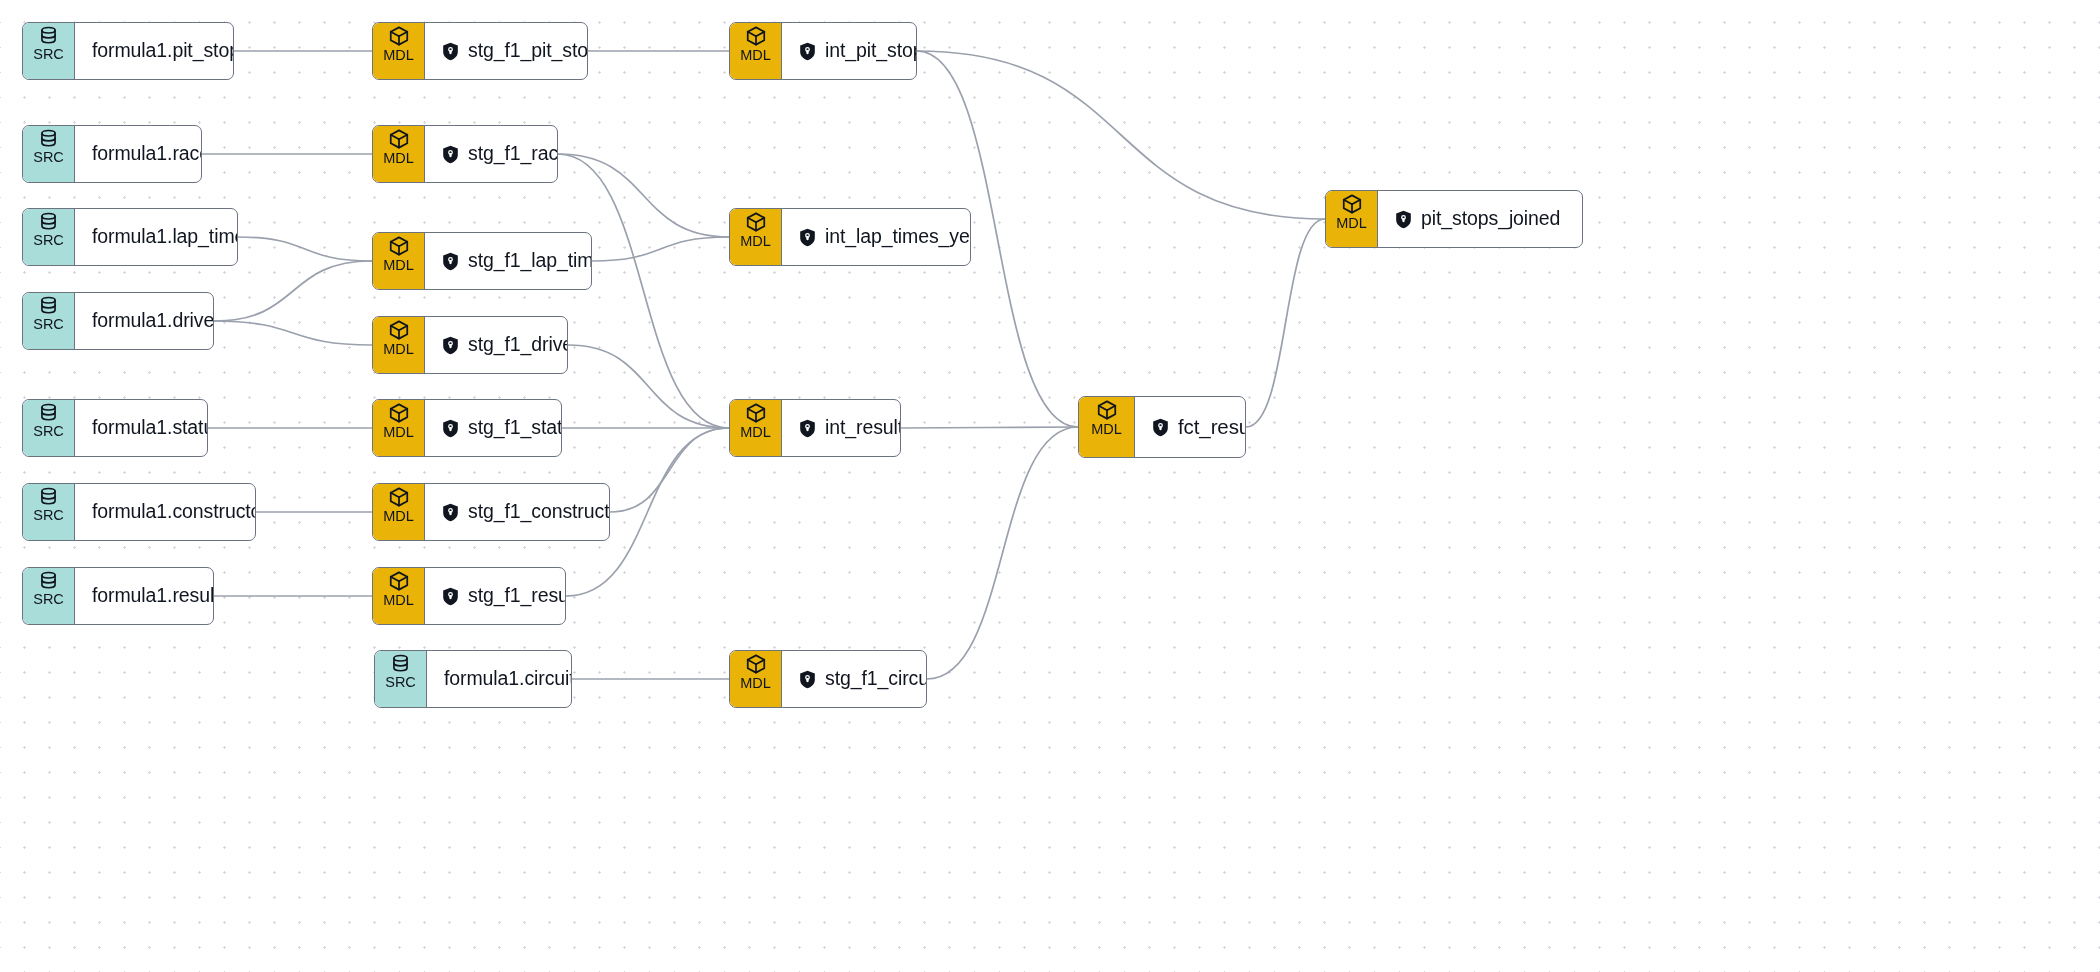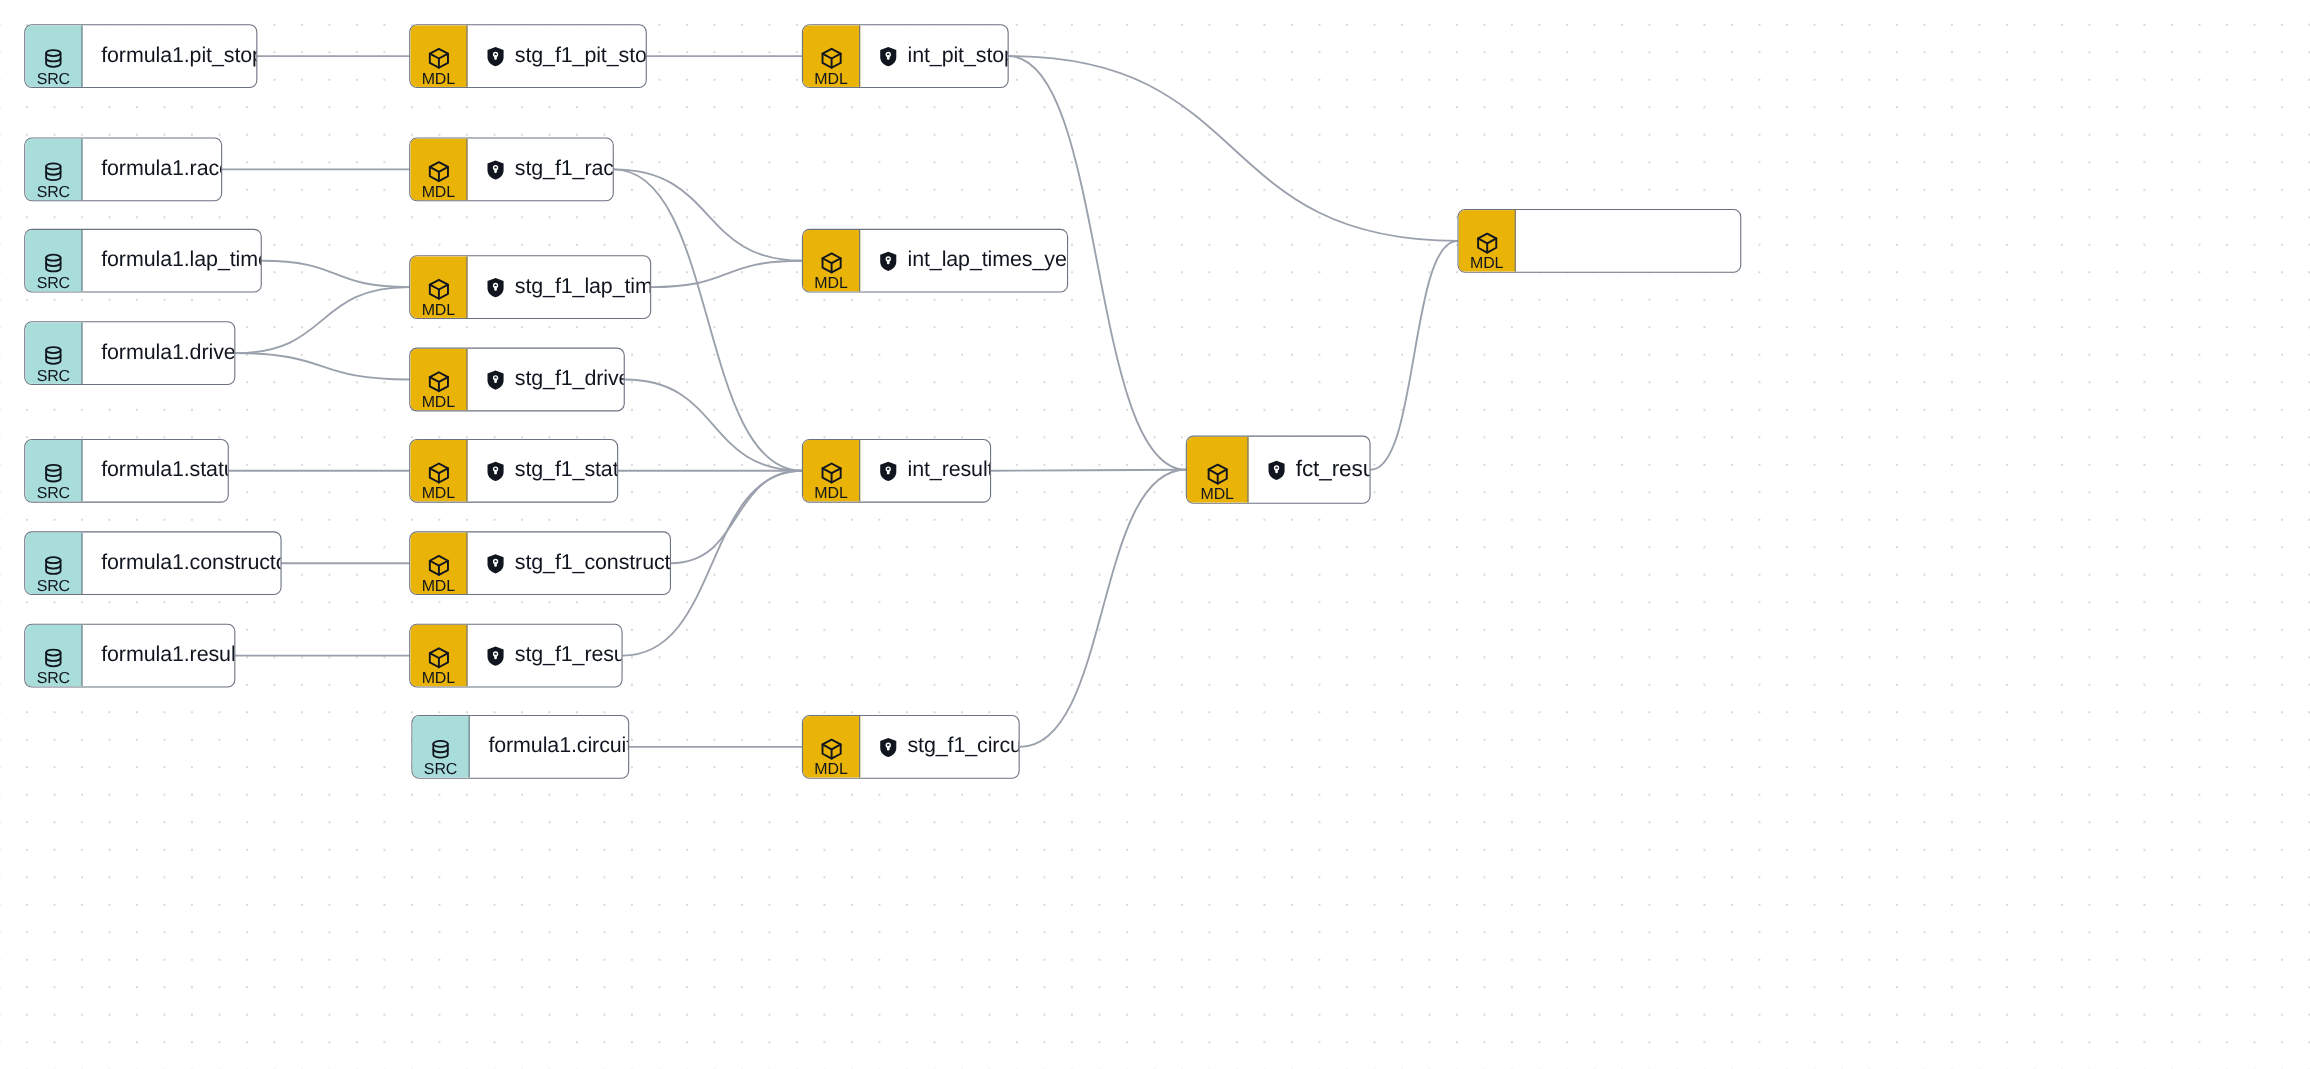--- a/index.html
+++ b/index.html
@@ -39,21 +39,21 @@
     overflow: hidden;
     cursor: pointer;
   }
   .node.big { height: 62px; border-width: 1.5px; }
   .badge {
     width: 52px;
     flex: 0 0 52px;
     display: flex;
     flex-direction: column;
     align-items: center;
-    justify-content: flex-end;
+    justify-content: flex-start;
     gap: 1px;
     border-right: 1.4px solid #6b7280;
     padding-top: 2px;
   }
   .node.big .badge { width: 56px; flex: 0 0 56px; }
   .badge.src { background: #a9ddda; }
   .badge.mdl { background: #eab308; }
   .badge svg { display: block; }
   .badge-text {
     font-size: 14.5px;
@@ -497,15 +497,25 @@
         <div class="badge mdl">
           <span>
             <svg width="22" height="22" viewBox="0 0 24 24" fill="none" stroke="#10151f" stroke-width="1.9" stroke-linecap="round" stroke-linejoin="round">
               <path d="M12 2.6 21 7.4v9.2L12 21.4 3 16.6V7.4z"></path>
               <path d="M3 7.4 12 12.2l9-4.8"></path>
               <path d="M12 12.2v9.2"></path>
             </svg>
           </span>
           <span class="badge-text">MDL</span>
         </div>
+        <div class="body">
+          <span>
+            <svg class="shield" width="17" height="19" viewBox="0 0 20 22">
+              <path d="M10 0.8 18.6 4v7.3c0 5-3.6 8.5-8.6 10-5-1.5-8.6-5-8.6-10V4z" fill="#10151f"></path>
+              <rect x="8.6" y="9.2" width="2.8" height="5" rx="1.3" fill="#ffffff"></rect>
+              <circle cx="10" cy="8.6" r="2.1" fill="none" stroke="#ffffff" stroke-width="1.5"></circle>
+            </svg>
+          </span>
+          <span class="label">pit_stops_joined</span>
+        </div>
       </div>
     </div>
 </div>
 
 </body></html>

